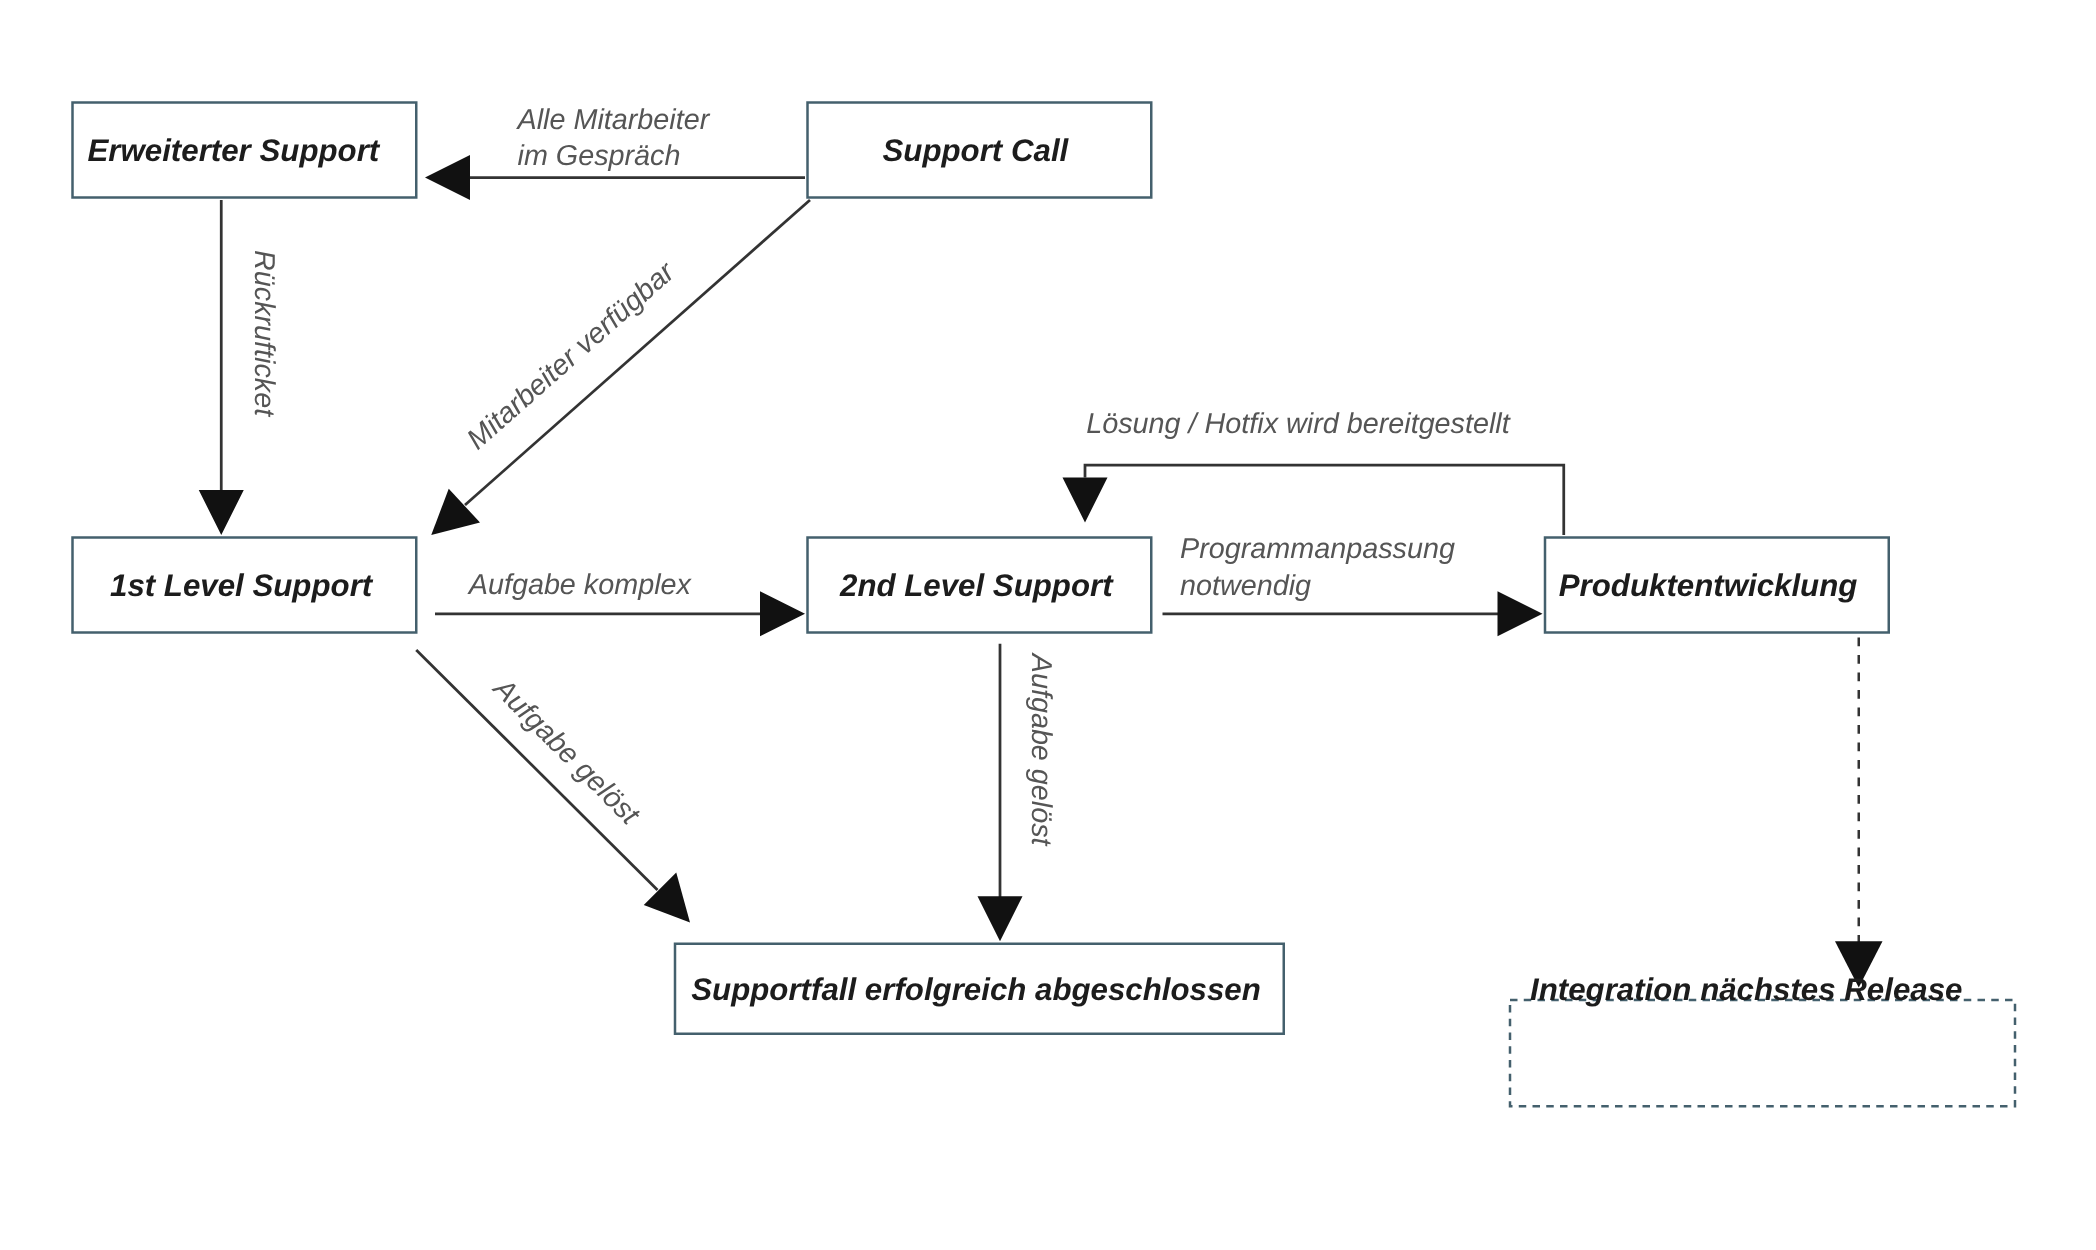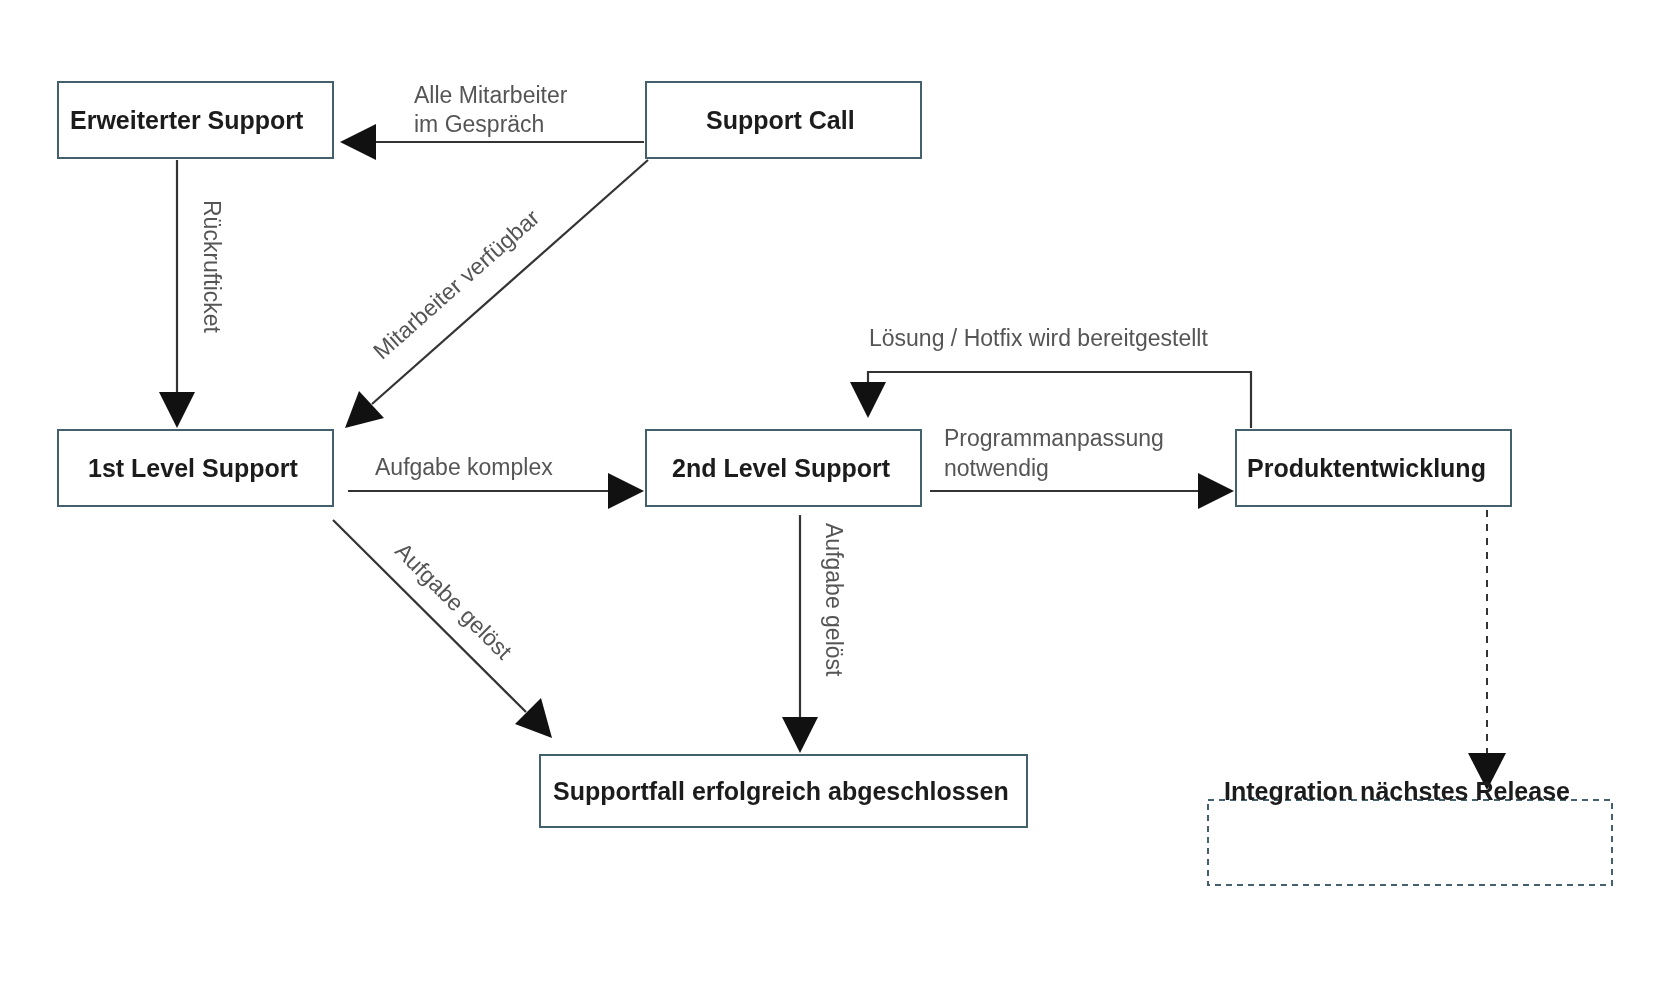--- a/index.html
+++ b/index.html
@@ -3,21 +3,21 @@
 <meta charset="utf-8">
 <title>Support Prozess Flussdiagramm</title>
 <style>
   html,body{margin:0;padding:0;}
   body{
     width:1677px;height:1000px;
     background:#ffffff;
     font-family:"Liberation Sans", sans-serif;
     overflow:hidden;
   }
-  #canvas{position:relative;width:1380px;height:1000px;}
+  #canvas{position:relative;width:1380px;height:1000px;font-style:italic;}
   svg.flow{position:absolute;left:0;top:0;width:1677px;height:1000px;}
 
   .node-rect{fill:#ffffff;stroke:#44606d;stroke-width:2;}
   .node-rect.dashed{stroke-dasharray:6 5;stroke-width:2;}
 
   .node-label{
     font-family:"Liberation Sans", sans-serif;
     font-weight:bold;
     font-size:25px;
     fill:#1c1c1c;

